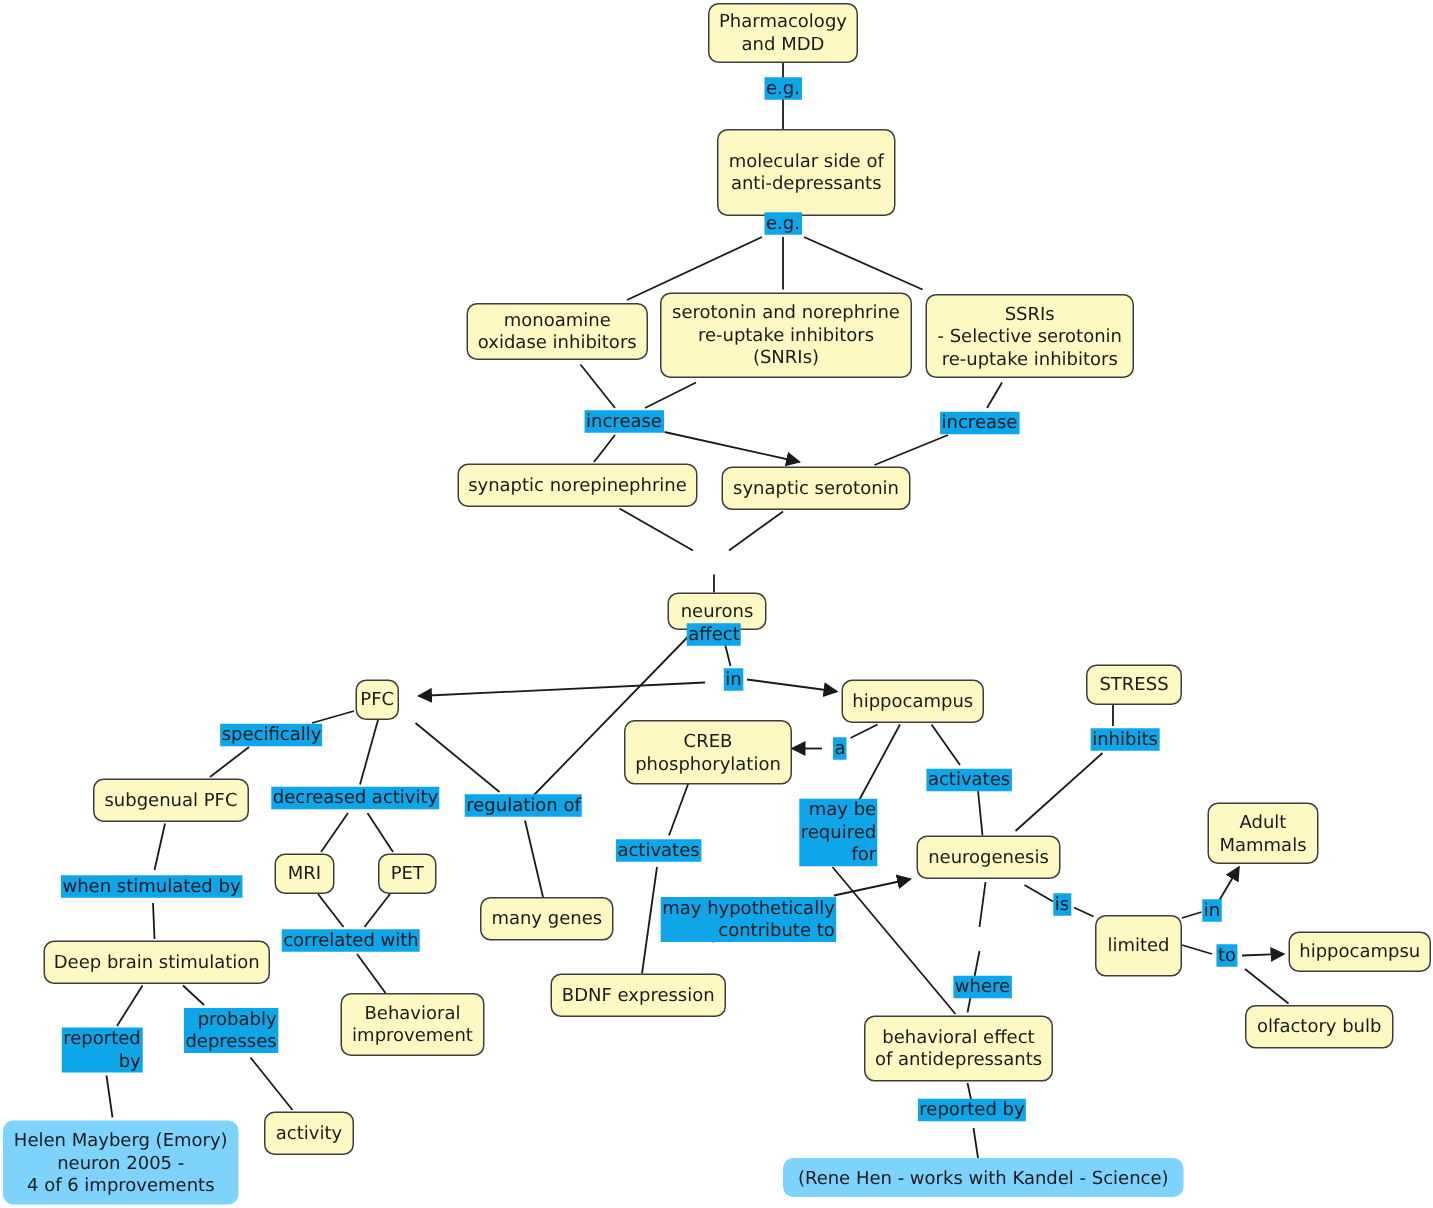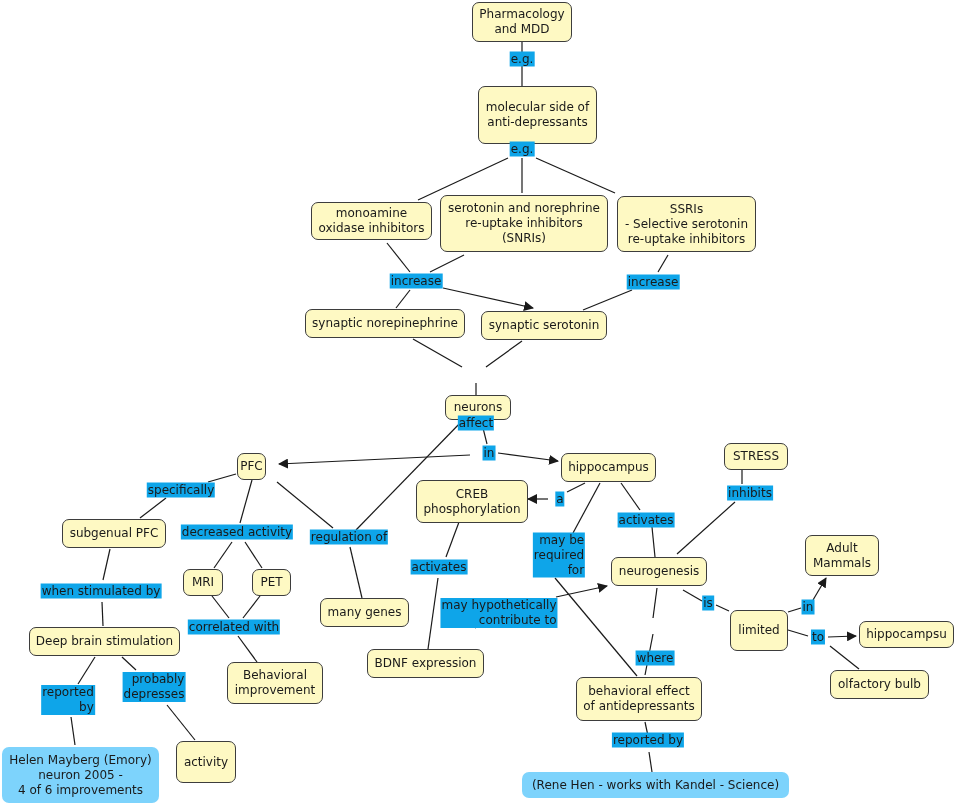--- a/index.html
+++ b/index.html
@@ -116,21 +116,21 @@
 <div class="node" style="left:29px;top:627px;width:151px;height:29px;">Deep brain stimulation</div>
 <div class="node" style="left:227px;top:662px;width:96px;height:42px;">Behavioral
 improvement</div>
 <div class="node" style="left:367px;top:649px;width:117px;height:29px;">BDNF expression</div>
 <div class="node" style="left:830px;top:670px;width:99px;height:29px;">olfactory bulb</div>
 <div class="node" style="left:576px;top:677px;width:126px;height:44px;">behavioral effect
 of antidepressants</div>
 <div class="node plain" style="left:2px;top:747px;width:157px;height:56px;">Helen Mayberg (Emory)
 neuron 2005 -
 4 of 6 improvements</div>
-<div class="node" style="left:176px;top:741px;width:60px;height:42px;">activity</div>
+<div class="node" style="left:176px;top:741px;width:60px;height:29px;">activity</div>
 <div class="node plain" style="left:522px;top:772px;width:267px;height:26px;">(Rene Hen - works with Kandel - Science)</div>
 
 <div class="label" style="left:522px;top:59px;">e.g.</div>
 <div class="label" style="left:522px;top:149px;">e.g.</div>
 <div class="label" style="left:416px;top:281px;">increase</div>
 <div class="label" style="left:653px;top:282px;">increase</div>
 <div class="label" style="left:476px;top:375px;margin-top:48px;">affect</div>
 <div class="label" style="left:489px;top:453px;">in</div>
 <div class="label" style="left:181px;top:490px;">specifically</div>
 <div class="label" style="left:560px;top:499px;">a</div>

